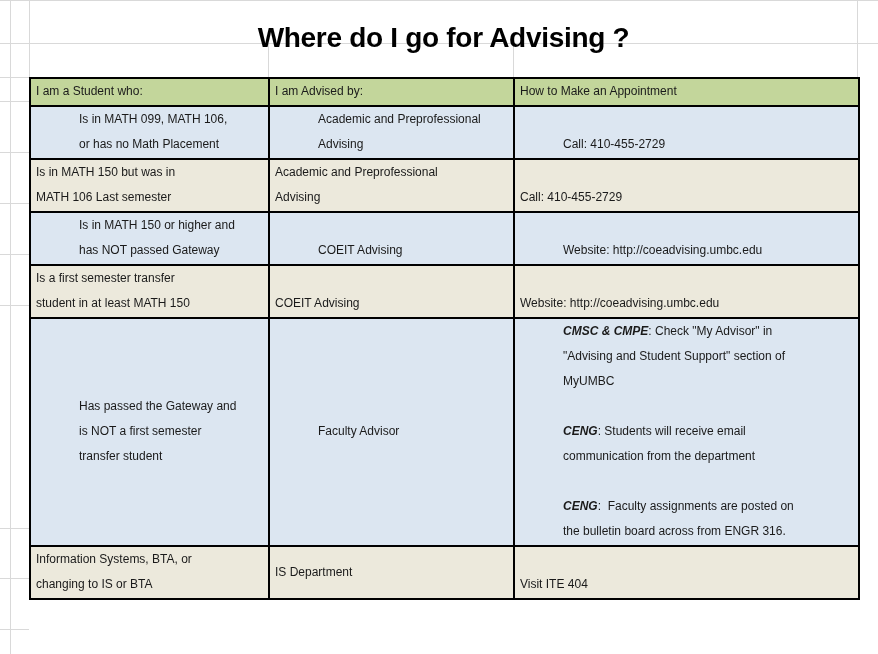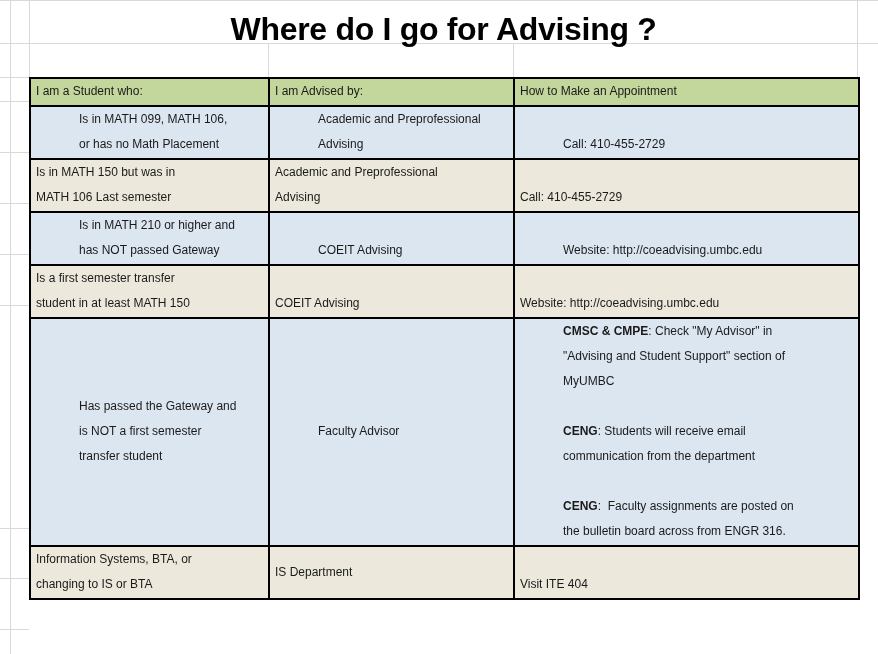--- a/index.html
+++ b/index.html
@@ -11,23 +11,23 @@
     color:#1a1a1a;
     overflow:hidden;
   }
   
   .gl{position:absolute;background:var(--gridline-gray,#d9d9d9);}
   .gl.v{width:1px;}
   .gl.h{height:1px;}
 
   
   .title{
-    position:absolute;left:29px;top:8px;width:829px;height:43px;
+    position:absolute;left:29px;top:16px;width:829px;height:43px;
     display:flex;align-items:center;justify-content:center;
-    font-size:32px;font-weight:bold;letter-spacing:-0.3px;color:#000;
+    font-size:28px;font-weight:bold;letter-spacing:-0.3px;color:#000;
   }
 
   
   table.advising{
     position:absolute;left:29px;top:77px;
     width:829px;
     border-collapse:collapse;table-layout:fixed;
   }
   table.advising th, table.advising td{
     border:2px solid var(--border-black,#000);
@@ -40,21 +40,21 @@
   thead tr{height:22px;}
   thead th{
     background:var(--header-green,#c3d69b);
     vertical-align:bottom;
   }
   tr.blue td{background:var(--row-blue,#dce6f1);padding-left:48px;}
   tr.tan  td{background:var(--row-tan,#ece9dc);}
   .va-b{vertical-align:bottom;}
   .va-m{vertical-align:middle;}
   .va-t{vertical-align:top;}
-  td b{font-weight:bold;}
+  td b{font-weight:bold;font-style:italic;}
 </style>
 </head>
 <body>
 
 <div class="canvas" style="--header-green: #c3d69b; --row-blue: #dce6f1; --row-tan: #ece9dc; --border-black: #000000; --gridline-gray: #d9d9d9;">
 
   <div class="gl h" style="left:0;top:0;width:878px;"></div>
   <div class="gl h" style="left:0;top:43px;width:878px;"></div>
   <div class="gl h" style="left:0;top:77px;width:29px;"></div>
   <div class="gl h" style="left:0;top:101px;width:29px;"></div>
@@ -95,21 +95,21 @@
         <td class="va-b">Call: 410-455-2729</td>
       </tr>
       <tr class="tan" style="height:51px">
         <td class="va-b">Is in MATH 150 but was in
 MATH 106 Last semester</td>
         <td class="va-b">Academic and Preprofessional
 Advising</td>
         <td class="va-b">Call: 410-455-2729</td>
       </tr>
       <tr class="blue" style="height:51px">
-        <td class="va-b">Is in MATH 210 or higher and
+        <td class="va-b">Is in MATH 150 or higher and
 has NOT passed Gateway</td>
         <td class="va-b">COEIT Advising</td>
         <td class="va-b">Website: http://coeadvising.umbc.edu</td>
       </tr>
       <tr class="tan" style="height:51px">
         <td class="va-b">Is a first semester transfer
 student in at least MATH 150</td>
         <td class="va-b">COEIT Advising</td>
         <td class="va-b">Website: http://coeadvising.umbc.edu</td>
       </tr>

